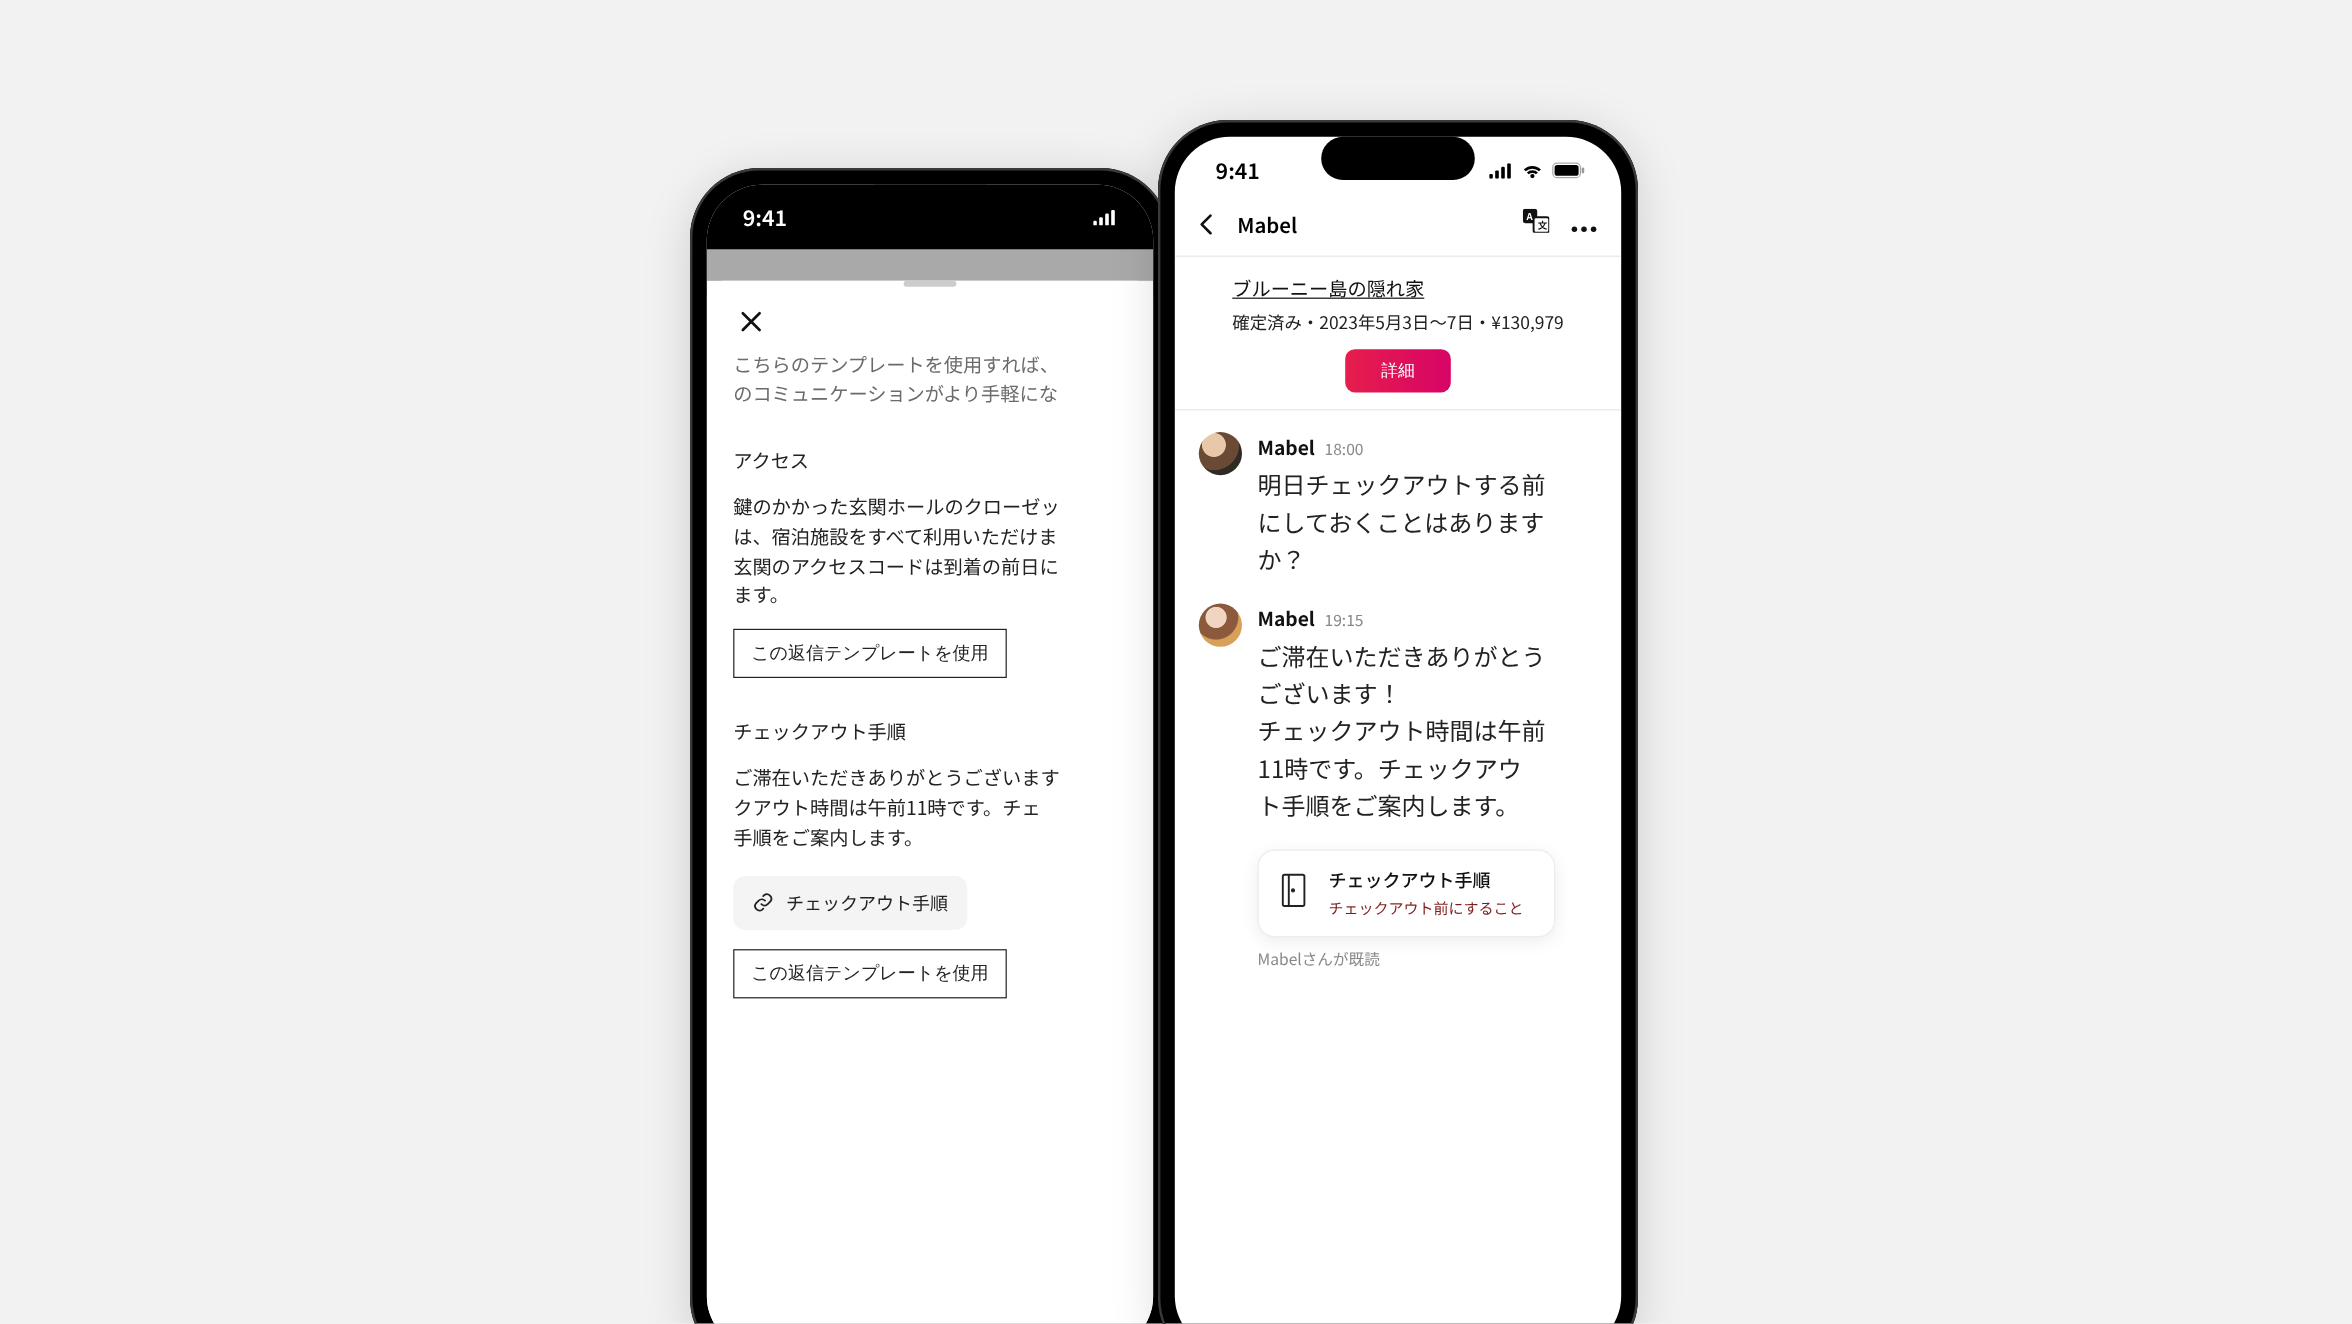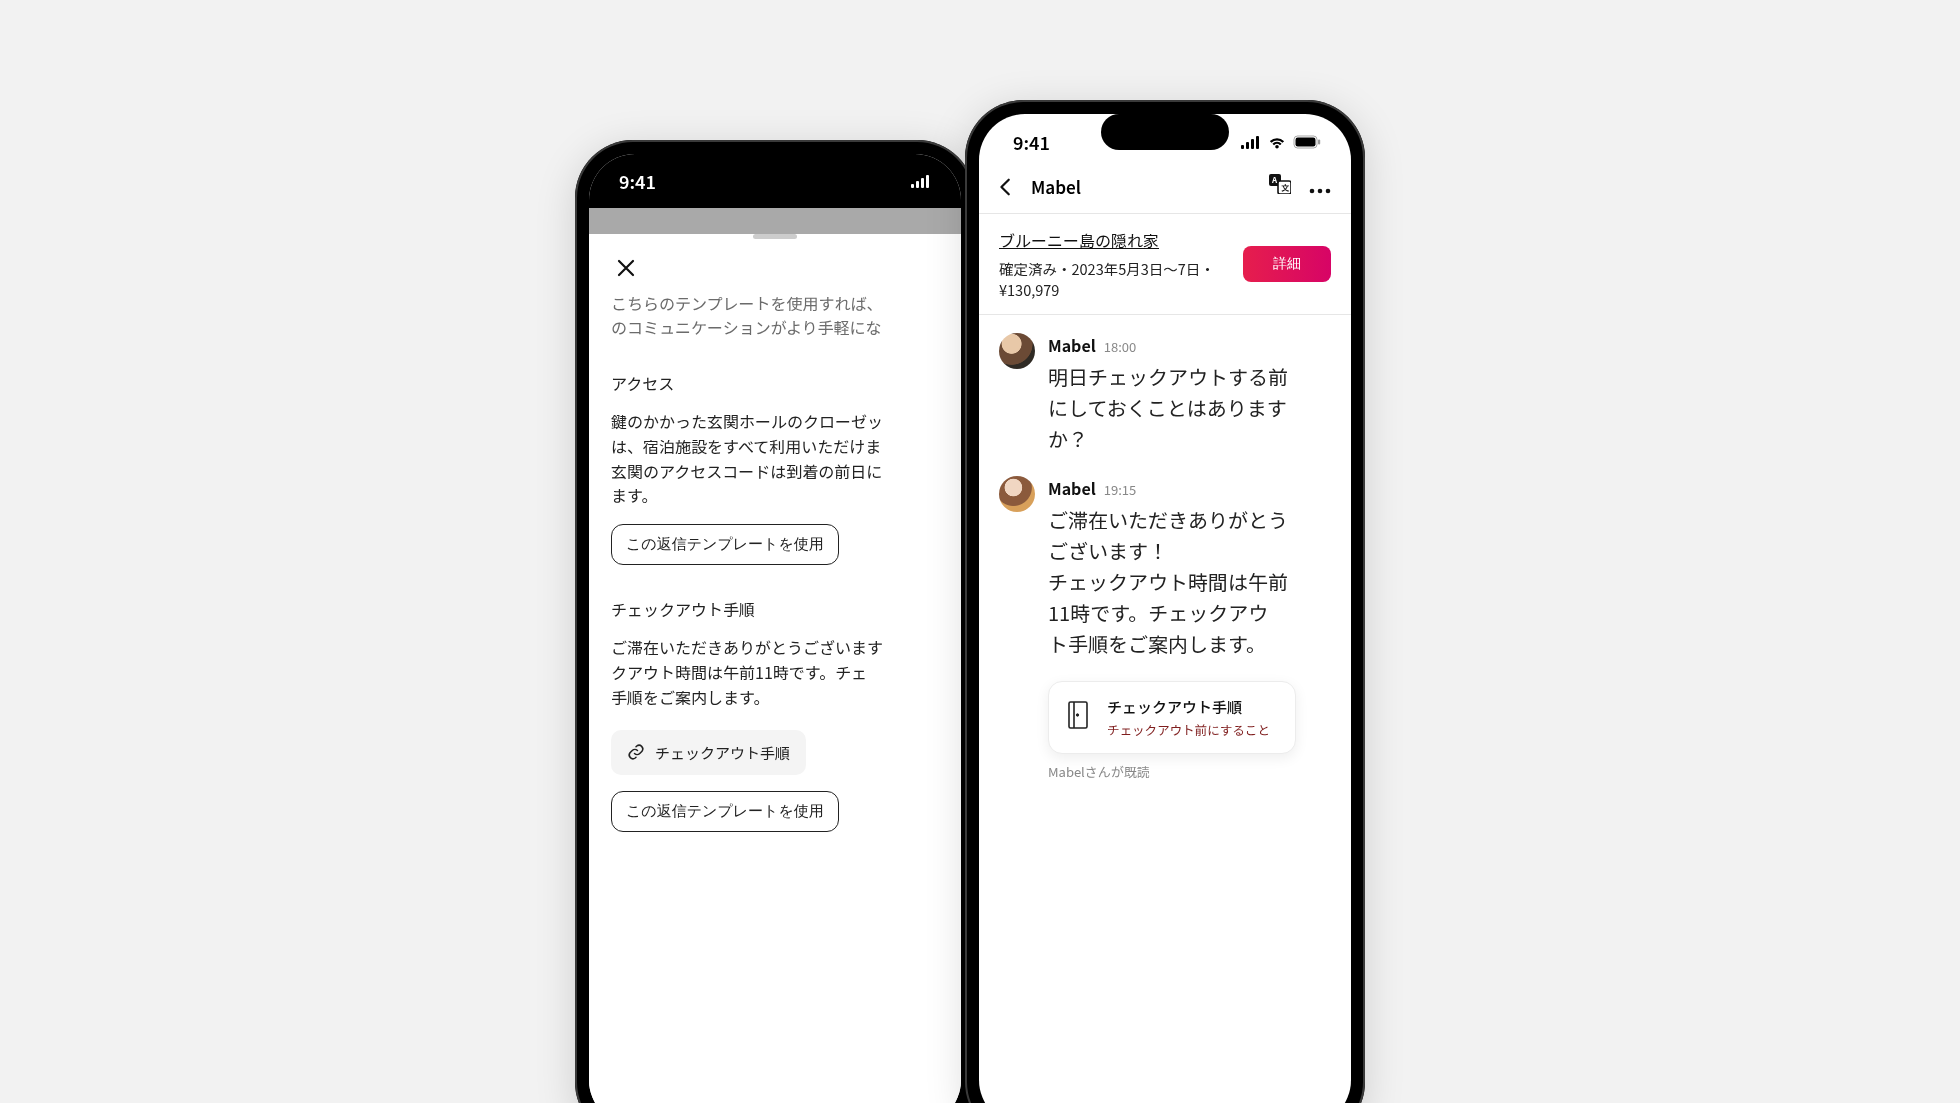--- a/index.html
+++ b/index.html
@@ -94,21 +94,21 @@
   }
   .section-label {
     font-size: 16px; color: #222; margin-top: 32px;
   }
   .section-body {
     font-size: 16px; color: #222; line-height: 1.55; margin-top: 14px;
   }
   .outline-btn {
     display: inline-block;
     border: 1px solid #222;
-    border-radius: 12px;
+    border-radius: 0;
     padding: 10px 14px;
     font-size: 15px;
     margin-top: 16px;
     cursor: pointer;
     color: #222;
     background: #fff;
   }
   .chip {
     display: inline-flex;
     align-items: center;
@@ -153,20 +153,21 @@
   .nav .actions span, .nav .actions svg { cursor: pointer; }
 
   .divider { border-top: 1px solid #e6e6e6; }
 
   .reservation {
     display: flex;
     align-items: center;
     justify-content: space-between;
     padding: 14px 20px 14px 20px;
     gap: 12px;
+    flex-direction: column;
   }
   .reservation .info { flex: 1; min-width: 0; }
   .res-title {
     font-size: 16px; text-decoration: underline; color: #111;
   }
   .res-meta {
     font-size: 14.5px; color: #222; margin-top: 6px;
   }
   .details-btn {
     background: #e61e4d;

